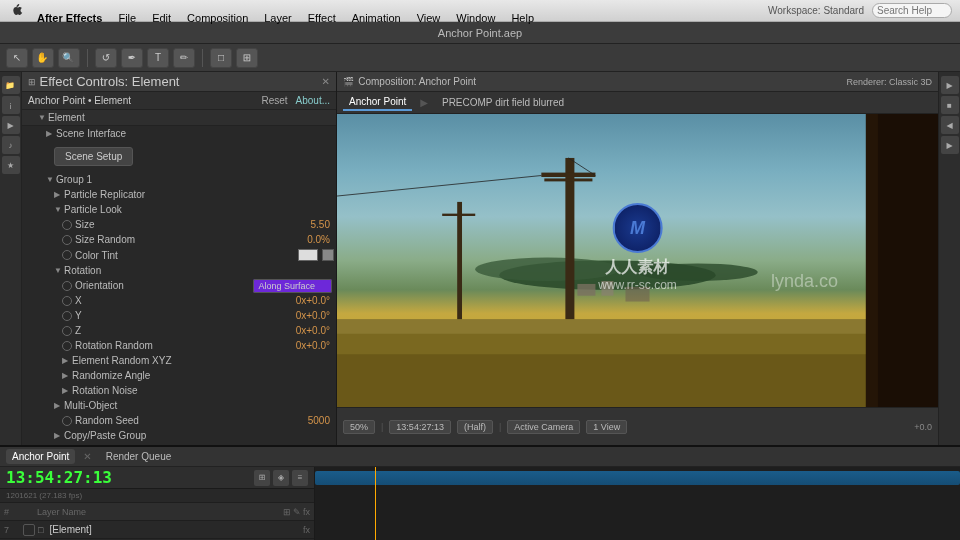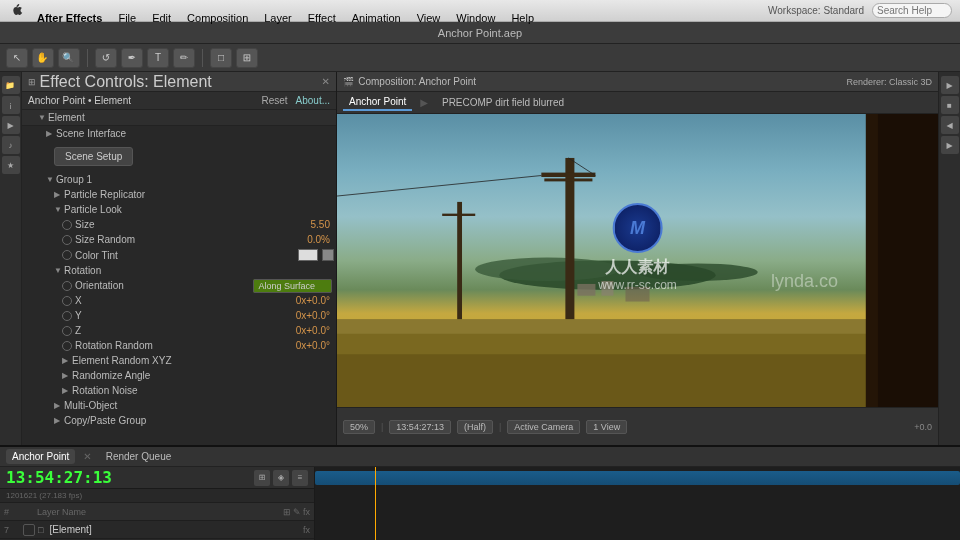--- a/index.html
+++ b/index.html
@@ -221,21 +221,21 @@
     .color-btn {
       width: 12px;
       height: 12px;
       background: #888;
       border: 1px solid #555;
       display: inline-block;
       margin-right: 2px;
     }
 
     .dropdown-value {
-      background: #4d7c0f;
+      background: #6d28d9;
       border: 1px solid #555;
       border-radius: 2px;
       padding: 1px 16px 1px 4px;
       font-size: 9px;
       color: #ccc;
       position: relative;
     }
 
     
     #composition-panel {
@@ -581,21 +581,21 @@
     <div class="side-tool">ℹ</div>
     <div class="side-tool">▶</div>
     <div class="side-tool">♪</div>
     <div class="side-tool">★</div>
   </div>
 
   <div id="effect-controls">
 
     <div id="effect-controls-header">
       <span class="panel-icon">⊞</span>
-      <span style="font-size:16px;color:#ccc;">Effect Controls: Element</span>
+      <span style="font-size:13px;color:#ccc;">Effect Controls: Element</span>
       <span class="panel-close">✕</span>
     </div>
 
     <div style="display:flex;align-items:center;padding:3px 6px;background:#2e2e2e;border-bottom:1px solid #222;font-size:10px;color:#ccc;">
       <span>Anchor Point • Element</span>
       <span style="margin-left:auto;color:#aaa;font-size:10px;margin-right:8px;cursor:pointer;">Reset</span>
       <span style="color:#8cc;font-size:10px;cursor:pointer;">About...</span>
     </div>
 
     <div id="effect-controls-body">
@@ -698,20 +698,25 @@
       <div class="tree-item indent-4">
         <span class="tree-arrow">▶</span>
         <span class="tree-label">Rotation Noise</span>
       </div>
 
       <div class="tree-item indent-3">
         <span class="tree-arrow">▶</span>
         <span class="tree-label">Multi-Object</span>
       </div>
 
+      <div class="tree-item indent-4">
+        <div class="tree-circle"></div>
+        <span class="tree-label">Random Seed</span>
+        <span class="tree-value orange">5000</span>
+      </div>
 
       <div class="tree-item indent-3">
         <span class="tree-arrow">▶</span>
         <span class="tree-label">Copy/Paste Group</span>
       </div>
 
       <div class="tree-item indent-2">
         
         
       </div>

